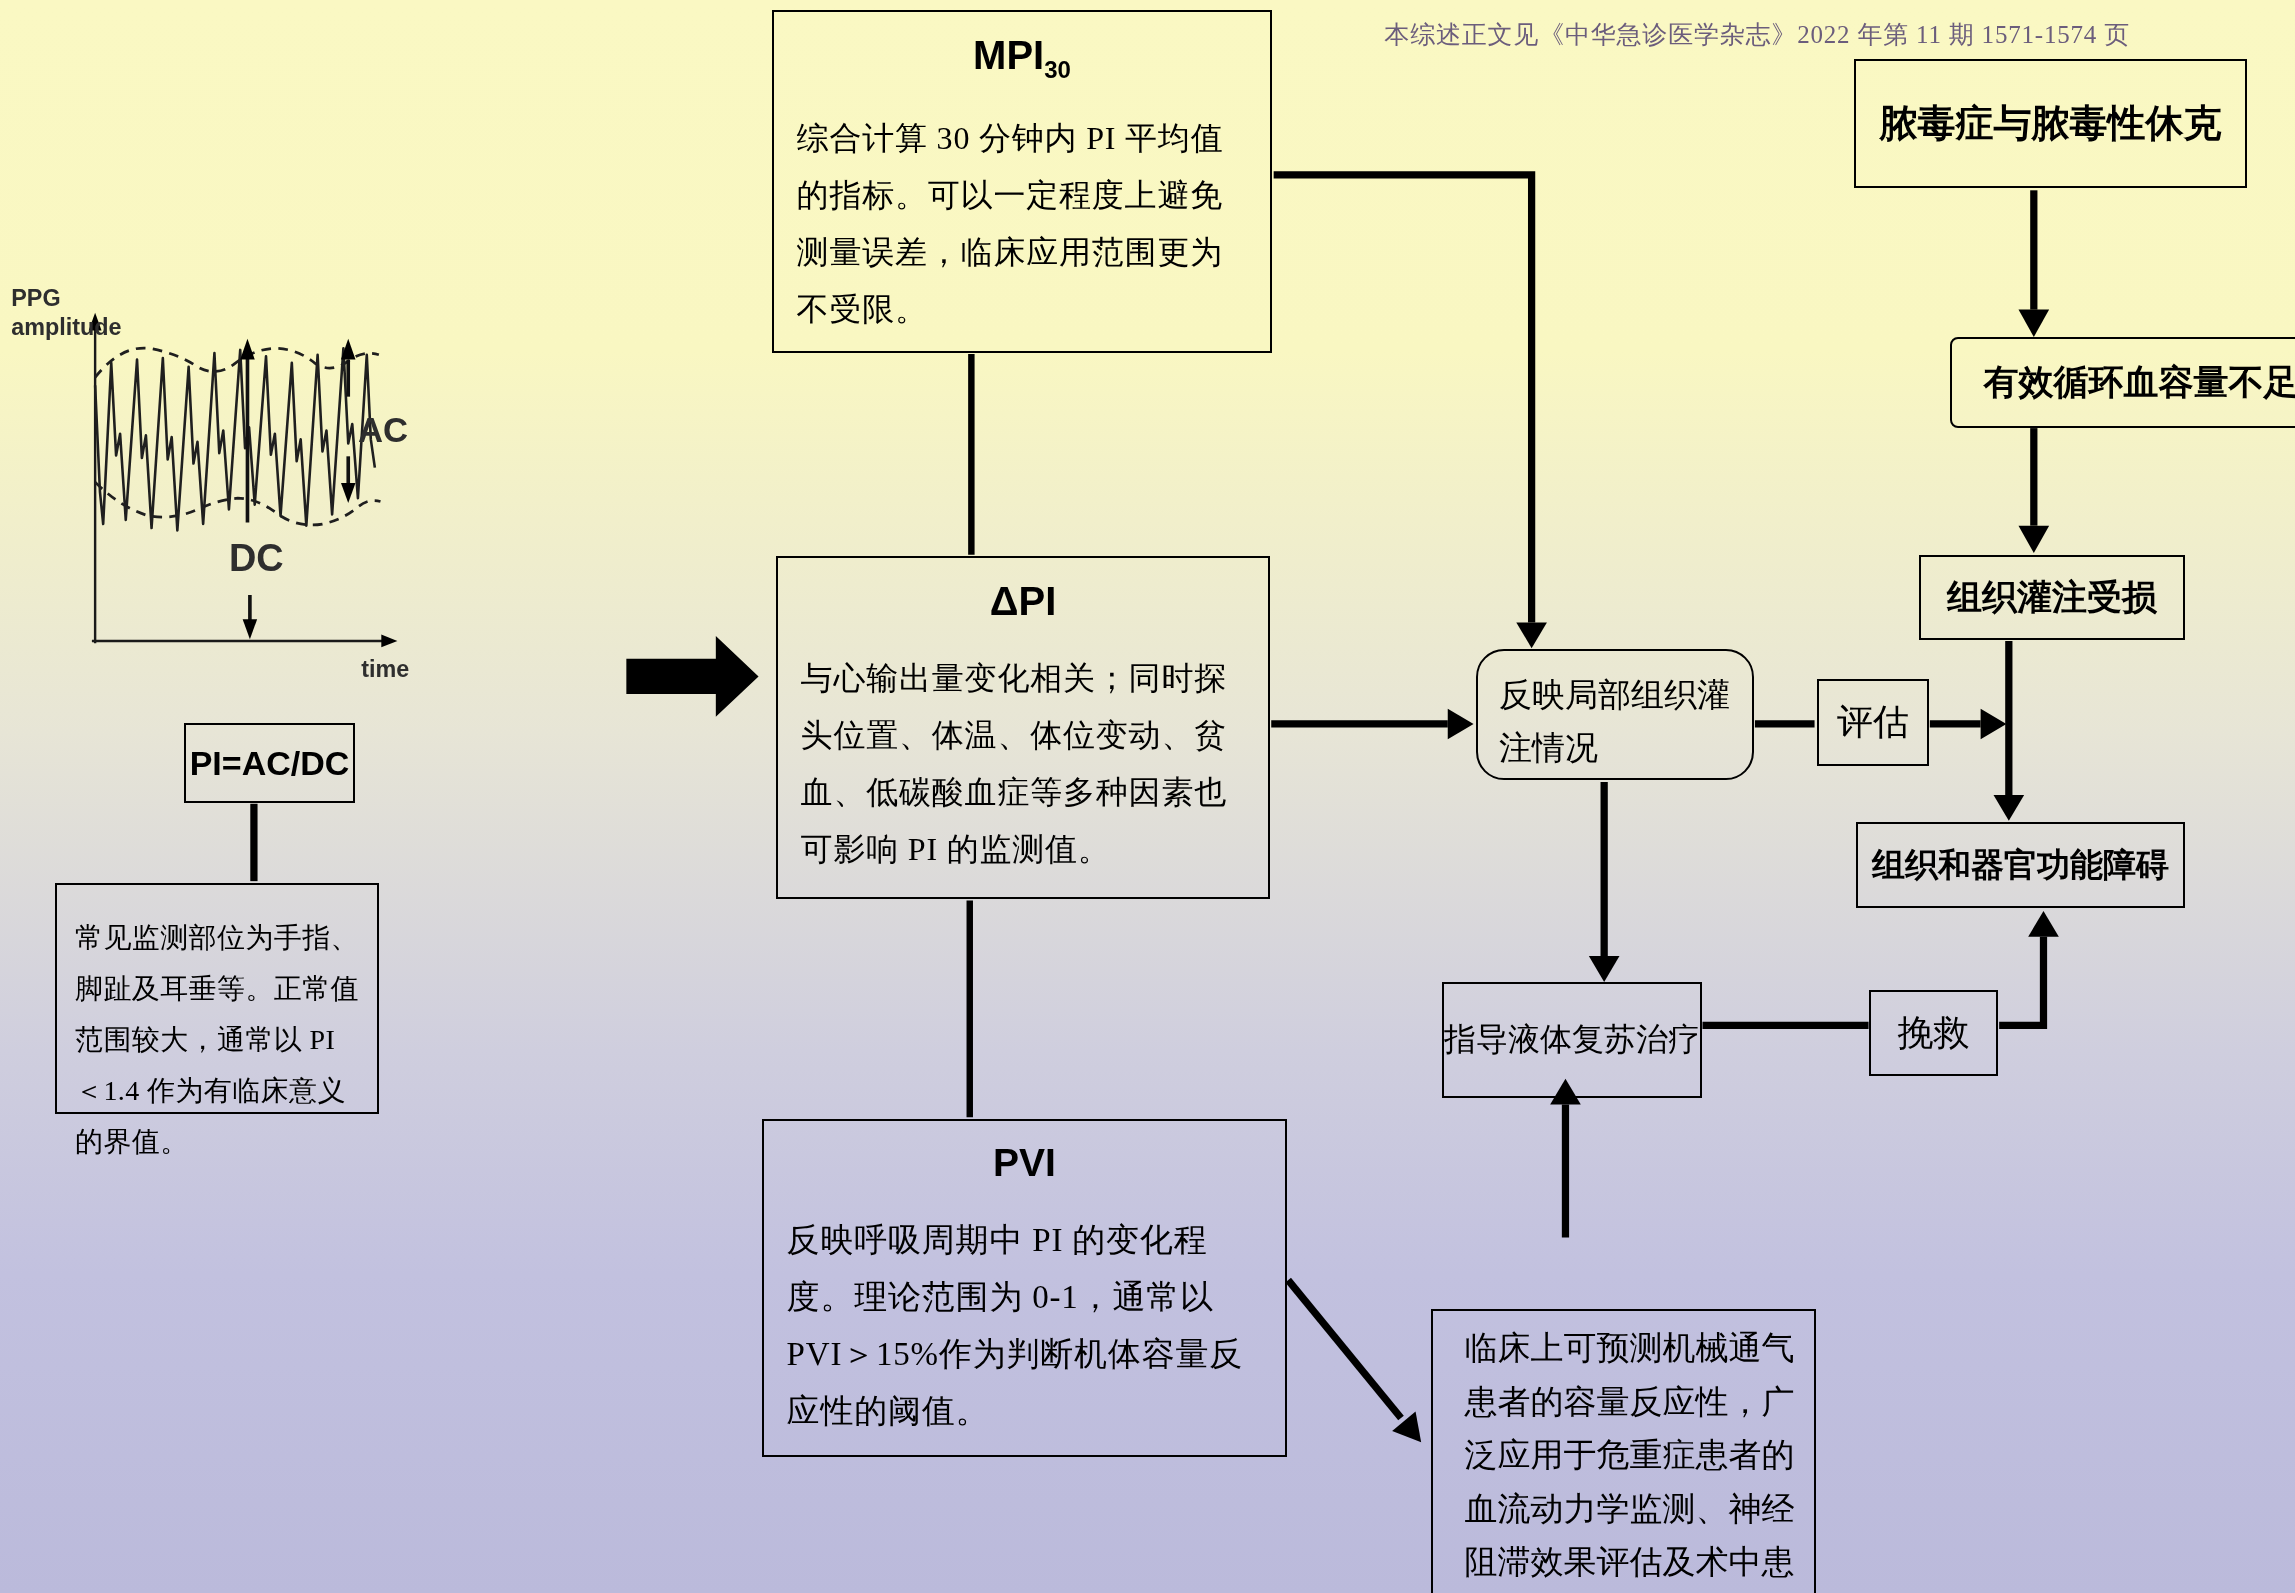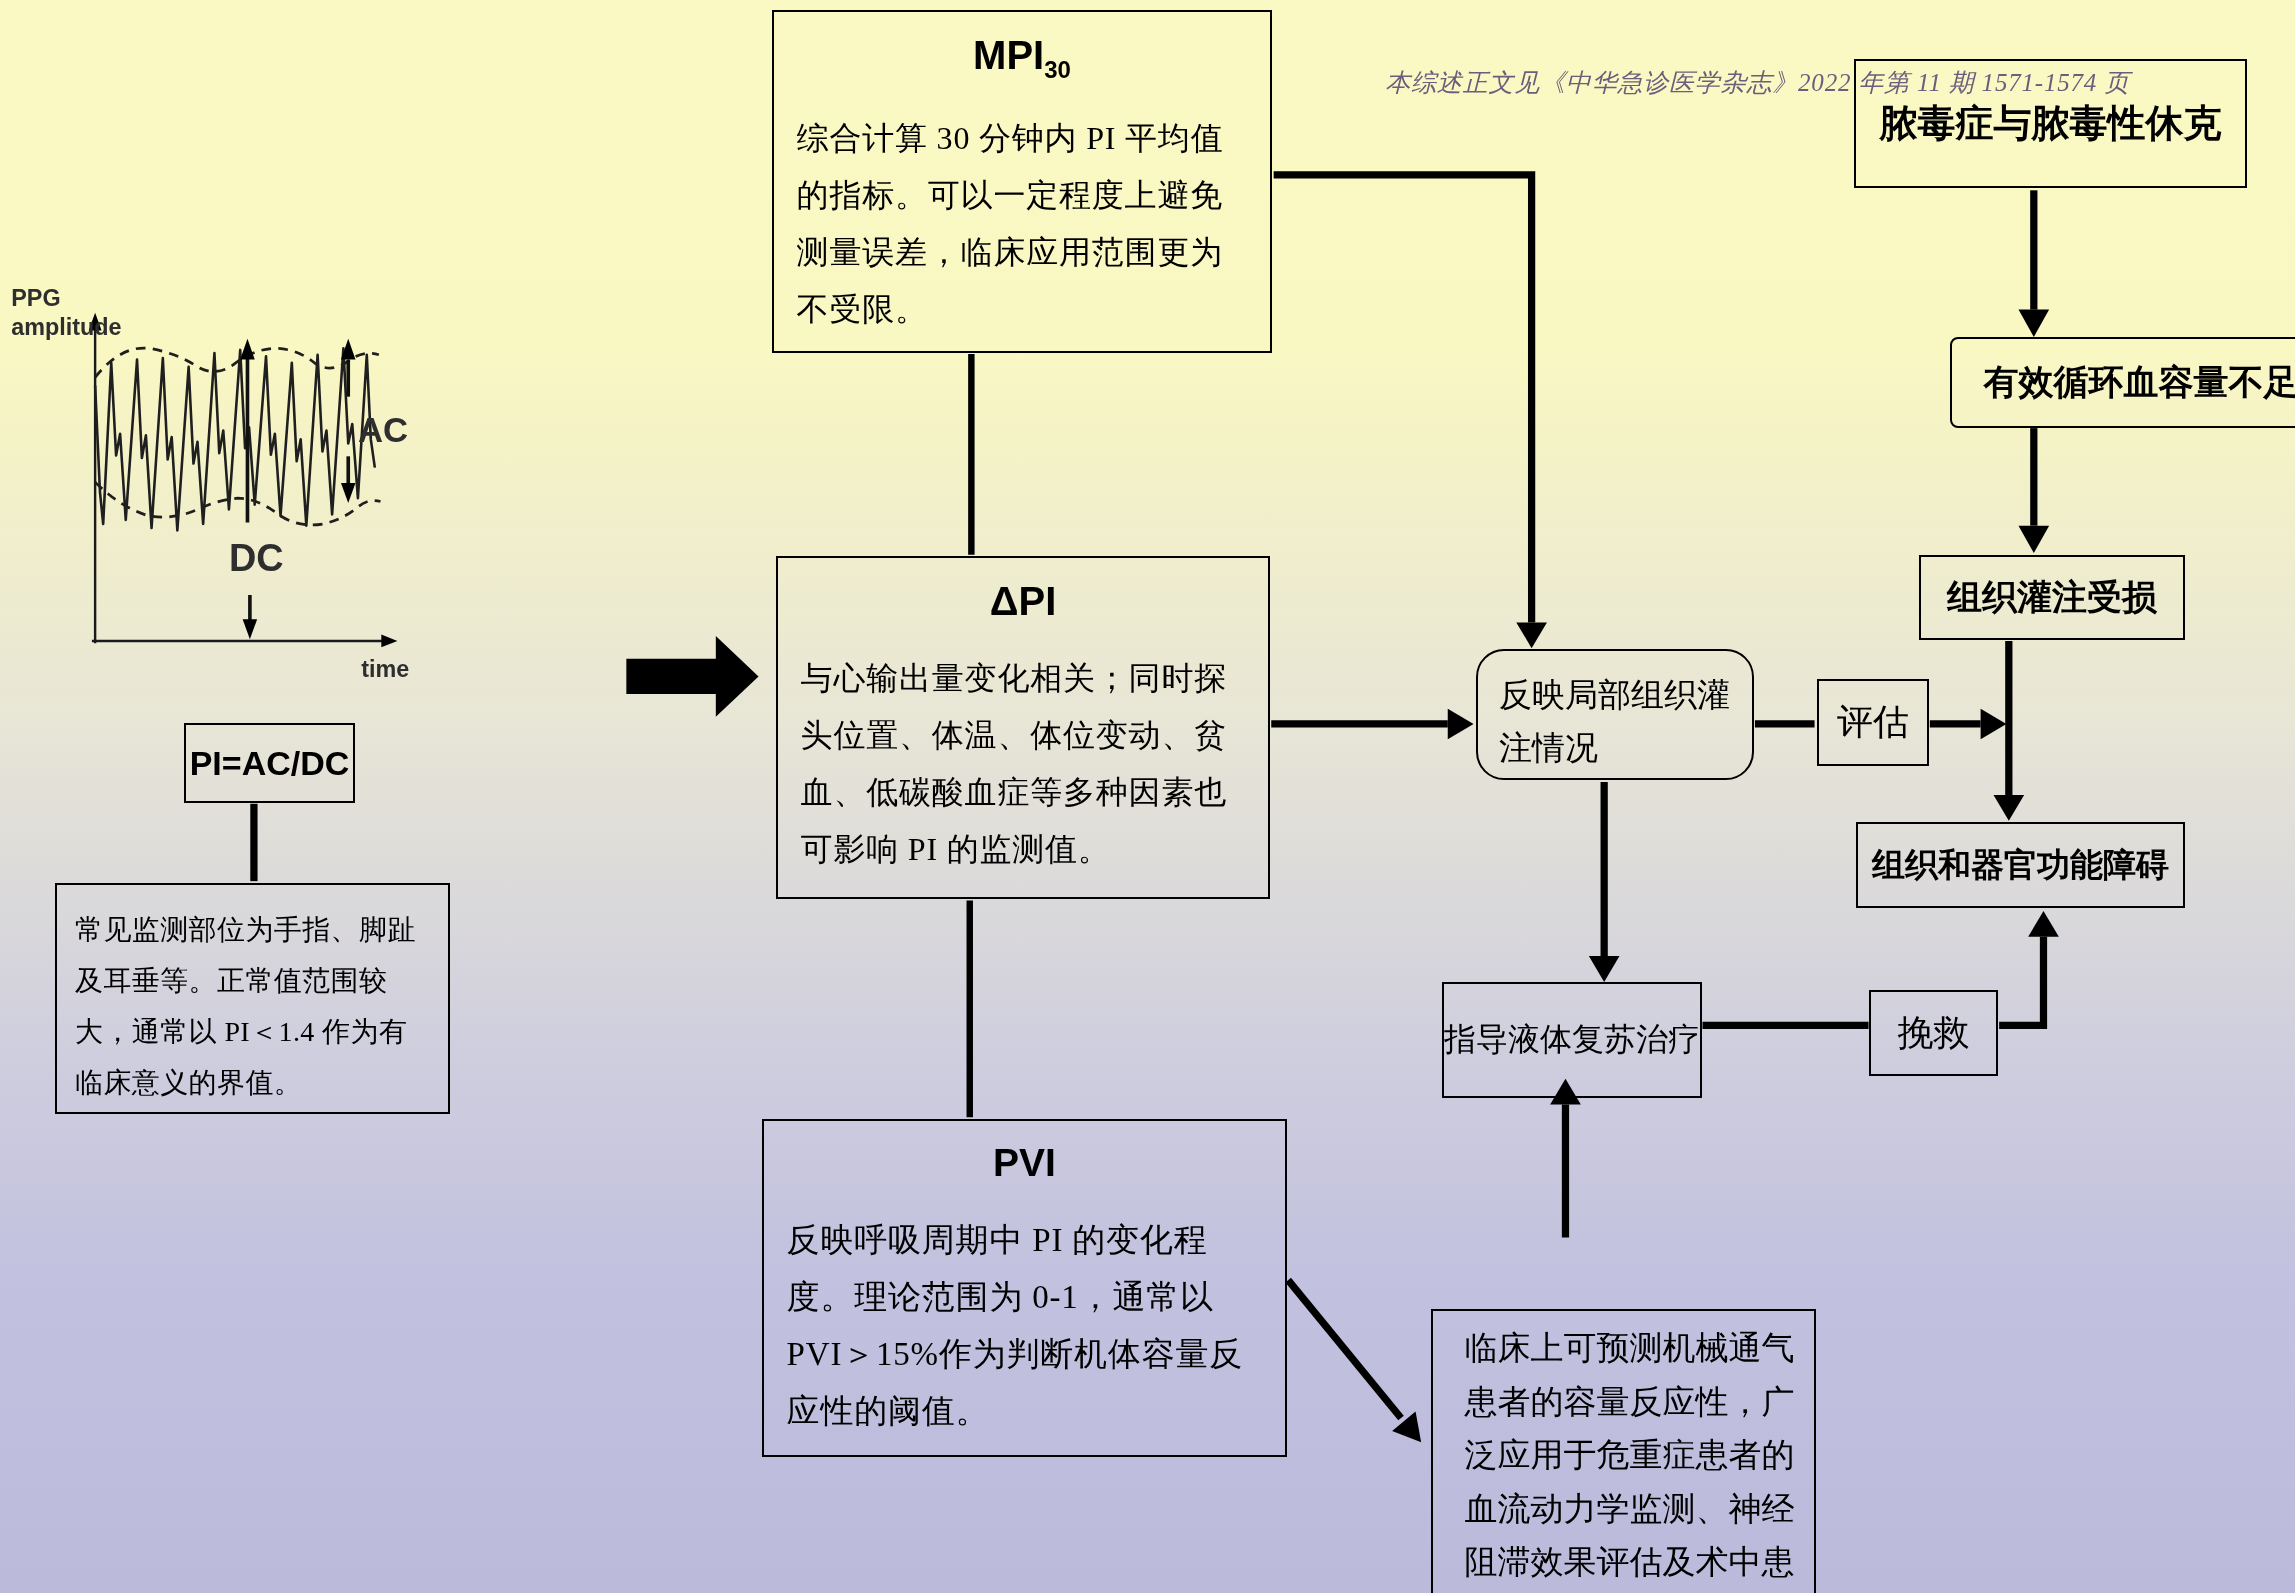--- a/index.html
+++ b/index.html
@@ -13,21 +13,21 @@
   }
   .box{position:absolute;border:2.4px solid #000;box-sizing:border-box;background:transparent;}
   .hei{font-family:"Liberation Sans","DejaVu Sans",sans-serif;font-weight:700;margin-left:16px;}
   .center{display:flex;align-items:center;justify-content:center;text-align:center;}
   .bigbox{padding:21px 22.6px;}
   .bigbox .bb-title{font-family:"Liberation Sans","DejaVu Sans",sans-serif;font-weight:700;font-size:40px;line-height:1.1;text-align:center;}
   .bigbox .bb-title sub{font-size:24px;}
   .bigbox .bb-body{margin-top:27.4px;font-size:32px;line-height:1.78;letter-spacing:0.8px;}
   .citation{
     position:absolute;top:18px;right:165px;width:968px;text-align:right;
-    font-style:italic;font-size:25px;color:#6b5d7c;letter-spacing:0.8px;margin-top:48px;
+    font-size:25px;color:#6b5d7c;letter-spacing:0.8px;
   }
   svg{position:absolute;left:0;top:0;pointer-events:none;}
   .flow{stroke:#000;stroke-width:9;fill:none;}
   .flow-thin{stroke:#000;stroke-width:8;fill:none;}
   .ah{fill:#000;stroke:none;}
   .axis{stroke:#1a1a1a;stroke-width:3;fill:none;}
   .wave{stroke:#1f1f1f;stroke-width:3.2;fill:none;stroke-linejoin:round;}
   .env{stroke:#1f1f1f;stroke-width:3.4;fill:none;stroke-dasharray:12 9;}
   .meas{stroke:#111;stroke-width:4.5;fill:none;}
   .figlabel{font-family:"Liberation Sans","DejaVu Sans",sans-serif;font-weight:700;fill:#2e2e2e;}
@@ -165,21 +165,21 @@
 
   <div class="box center" style="left:1817px;top:679px;width:112px;height:87px;font-size:36px;">评估</div>
 
   <div class="box bigbox" style="left:776px;top:556px;width:494px;height:343px;">
     <div class="bb-title">ΔPI</div>
     <div class="bb-body">与心输出量变化相关；同时探头位置、体温、体位变动、贫血、低碳酸血症等多种因素也可影响 PI 的监测值。</div>
   </div>
 
   <div class="box hei center" style="left:168px;top:723px;width:171px;height:80px;font-size:34px;">PI=AC/DC</div>
 
-  <div class="box" style="left:55px;top:883px;width:395px;height:231px;font-size:28px;line-height:1.82;padding:20px 18px;letter-spacing:0.4px;">常见监测部位为手指、脚趾及耳垂等。正常值范围较大，通常以 PI＜1.4 作为有临床意义的界值。</div>
+  <div class="box" style="left:55px;top:883px;width:324px;height:231px;font-size:28px;line-height:1.82;padding:28px 18px;letter-spacing:0.4px;">常见监测部位为手指、脚趾及耳垂等。正常值范围较大，通常以 PI＜1.4 作为有临床意义的界值。</div>
 
   <div class="box bigbox" style="left:762px;top:1119px;width:525px;height:338px;">
     <div class="bb-title" style="font-size:39px;">PVI</div>
     <div class="bb-body" style="font-size:33px;line-height:1.72;">反映呼吸周期中 PI 的变化程度。理论范围为 0-1，通常以 PVI＞15%作为判断机体容量反应性的阈值。</div>
   </div>
 
   <div class="box center" style="left:1442px;top:982px;width:260px;height:116px;font-size:32px;">指导液体复苏治疗</div>
 
   <div class="box center" style="left:1869px;top:990px;width:129px;height:86px;font-size:36px;">挽救</div>
 

